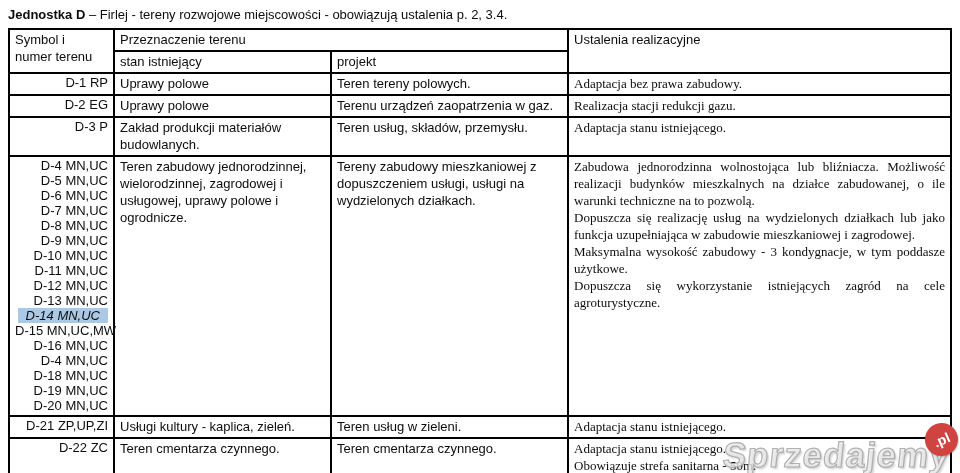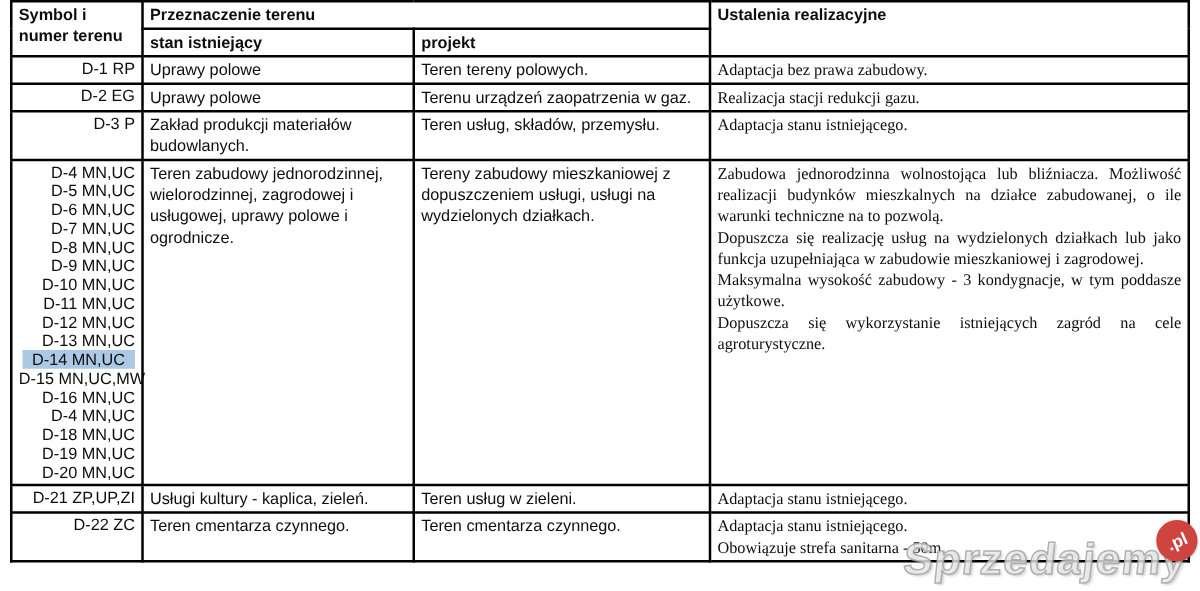--- a/index.html
+++ b/index.html
@@ -33,34 +33,34 @@
     vertical-align: top;
     font-size: 13px;
     line-height: 17px;
     text-align: left;
   }
   col.c1 { width: 105px; }
   col.c2 { width: 217px; }
   col.c3 { width: 237px; }
   col.c4 { width: 383px; }
 
-  thead th { font-weight: bold; height: 16px; padding-top: 0; padding-bottom: 1px; margin-top: 40px; }
+  thead th { font-weight: normal; height: 16px; padding-top: 0; padding-bottom: 1px; margin-top: 40px; }
   th.wrap2 { white-space: pre-line; line-height: 16px; }
 
   td.just, td .jp { text-align: justify; }
   td p { margin: 0; text-align: justify; font-family: Liberation Serif, serif; }
 
   tr.r-small  { height: 20px; }
   tr.r-mid    { height: 36px; }
   tr.r-big    { height: 256px; }
   tr.r-last   { height: 36px; }
 
   td.sym { text-align: left; }
   td.sym .sline { line-height: 15px; white-space: nowrap; text-align: right; }
-  .hl { padding: 0 8px; }
+  .hl { padding: 0 8px; font-style: italic; }
 
   .watermark {
     position: absolute;
     right: 10px;
     bottom: 8px;
     z-index: 5;
     pointer-events: none;
   }
   .wm-text {
     font-size: 35px;
@@ -88,20 +88,21 @@
     justify-content: center;
     transform: rotate(-24deg);
     box-shadow: 0 1px 2px rgba(0,0,0,0.25);
   }
 </style>
 </head>
 <body>
 
 <div class="page">
 
+  <div class="doc-title"><b>Jednostka D</b><span> – Firlej - tereny rozwojowe miejscowości - obowiązują ustalenia p. 2, 3.4.</span></div>
 
   <table class="zoning">
     <colgroup>
       <col class="c1">
         <col class="c2">
         <col class="c3">
         <col class="c4">
     </colgroup>
     <thead>
       <tr>

